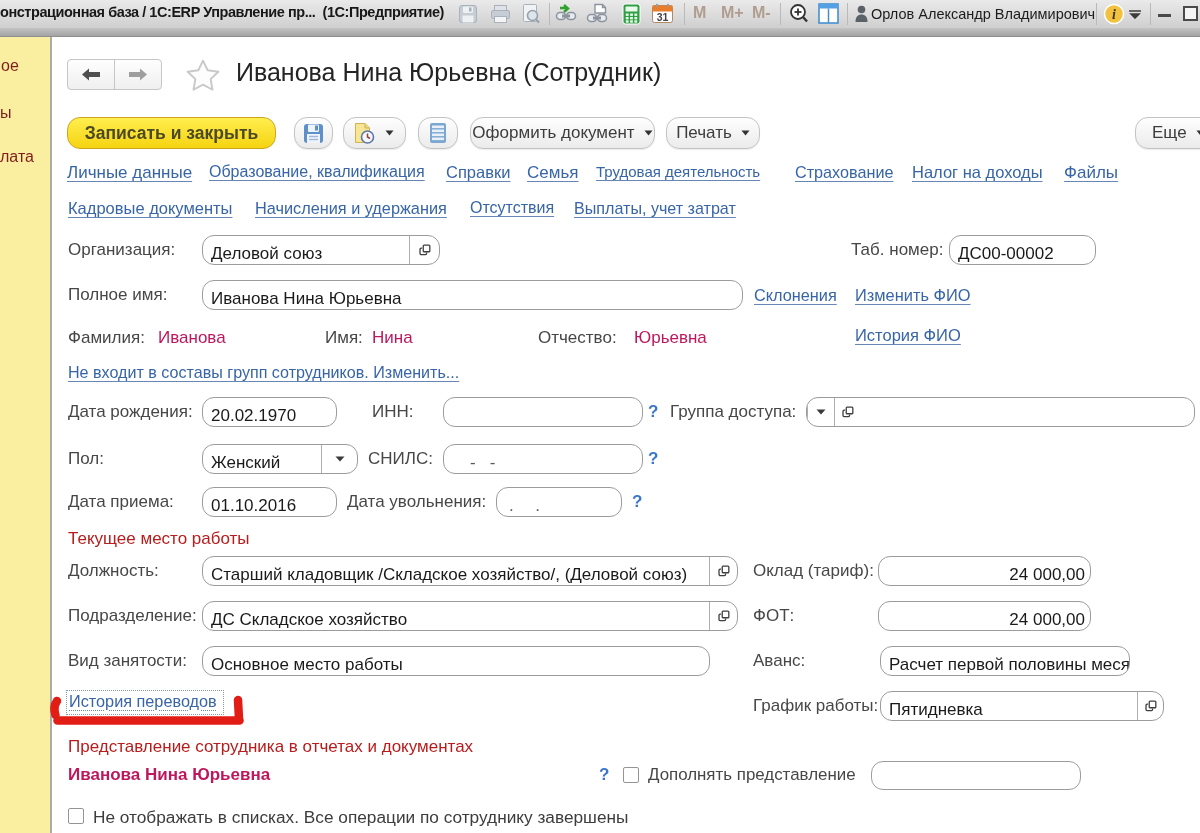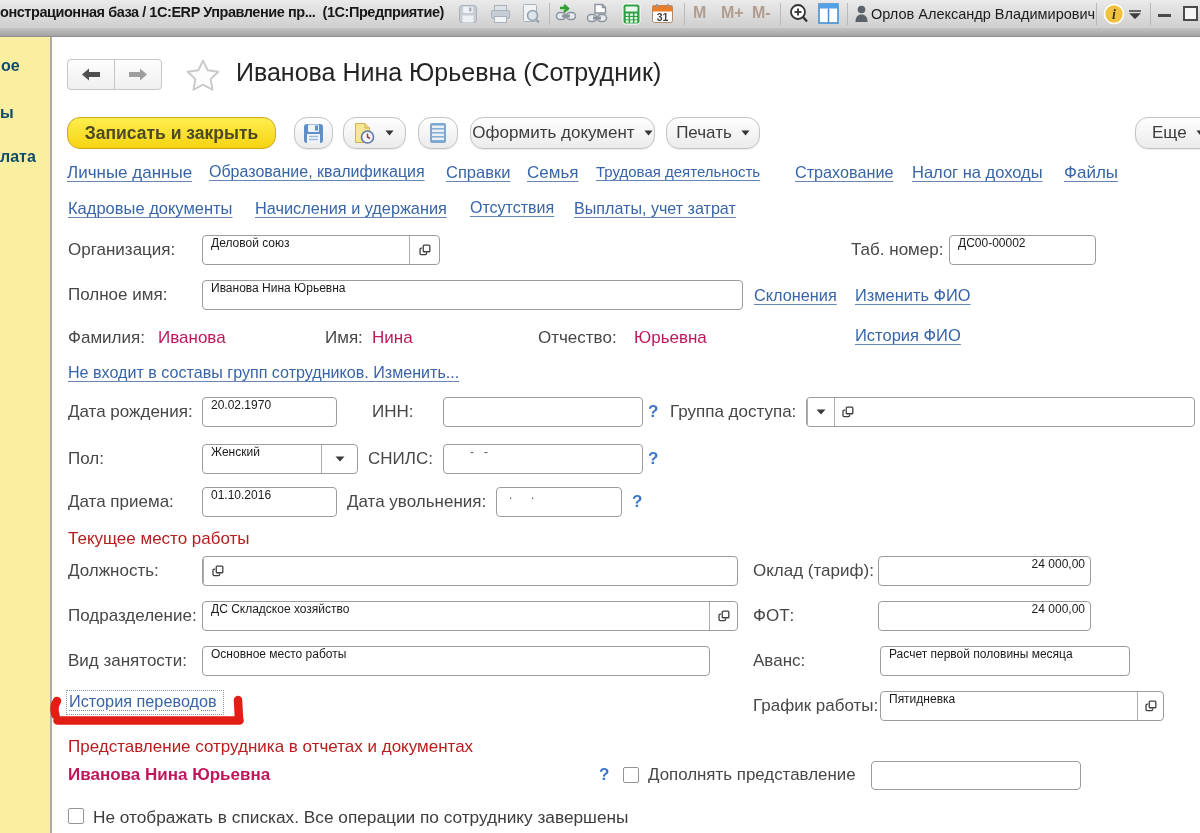--- a/index.html
+++ b/index.html
@@ -4,27 +4,27 @@
 html,body{width:1200px;height:833px;overflow:hidden;background:#fff;font-family:"Liberation Sans",sans-serif}
 body{position:relative}
 .abs{position:absolute}
 .topbar{position:absolute;left:0;top:0;width:1200px;height:28px;background:linear-gradient(#eaeaea,#cfcfcf)}
 .ttext{position:absolute;left:0;top:4px;font-size:14.5px;font-weight:bold;letter-spacing:-0.45px;color:#181818;white-space:nowrap}
 .tsep{position:absolute;top:3px;width:1px;height:22px;background:#b9b9b9}
 .mem{position:absolute;top:4px;font-size:16px;font-weight:bold;color:#b09d90;white-space:nowrap}
 .uname{position:absolute;left:871px;top:6px;font-size:14.5px;color:#1c1c1c;white-space:nowrap}
 .strip{position:absolute;left:0;top:28px;width:1200px;height:9px;background:linear-gradient(#c3c3c3,#a3a3a3);border-bottom:1px solid #8f8f8f}
 .sidebar{position:absolute;left:0;top:37px;width:52px;height:796px;background:#faefa1;border-right:2px solid #ababab}
-.sitem{position:absolute;font-size:16px;font-weight:700;color:#0c4a6e;white-space:nowrap}
+.sitem{position:absolute;font-size:16px;font-weight:400;color:#7f1d1d;white-space:nowrap}
 .lbl{position:absolute;font-size:17px;color:#474747;white-space:nowrap}
 .val{position:absolute;font-size:17px;color:#be185d;white-space:nowrap}
 .lnk{position:absolute;font-size:17px;color:#3765a8;white-space:nowrap;text-decoration:underline;text-underline-offset:3px;text-decoration-thickness:1px;text-decoration-color:#6687b6}
 .grn{position:absolute;font-size:17px;color:#b91c1c;white-space:nowrap}
 .q{position:absolute;font-size:17px;font-weight:bold;color:#3a76c9}
-.inp{position:absolute;background:#fff;border:1px solid #9c9c9c;border-radius:4px;font-size:12px;color:#1a1a1a;display:flex;align-items:flex-start;white-space:nowrap;overflow:hidden}
+.inp{position:absolute;background:#fff;border:1px solid #9c9c9c;border-radius:12px;font-size:17px;color:#1a1a1a;display:flex;align-items:flex-end;white-space:nowrap;overflow:hidden}
 .inp .tx{flex:1;padding:0 8px;overflow:hidden}
 .sect{align-self:stretch;display:flex;align-items:center;justify-content:center;border-left:1px solid #adadad}
 .btn{position:absolute;background:linear-gradient(#fefefe,#ebebeb);border:1px solid #c3c3c3;border-radius:13px;display:flex;align-items:center;justify-content:center;font-size:17px;color:#3d3d3d;box-shadow:0 1px 1px rgba(0,0,0,.08);white-space:nowrap}
 .cb{position:absolute;width:16px;height:16px;background:#fff;border:1px solid #949494;border-radius:2px}
 .gray{color:#5a5a5a}
 </style></head>
 <body>
 
 <div class="topbar">
 <div class="ttext">онстрационная база / 1С:ERP Управление пр...&nbsp;&nbsp;(1С:Предприятие)</div>
@@ -270,20 +270,21 @@
   </div>
 <div class="lbl" style="left:347px;top:492px">Дата увольнения:</div>
 <div class="inp" style="left:496px;top:487px;width:126px;height:30px">
     <span class="tx gray" style="padding-left:12px;letter-spacing:4px">.&nbsp;&nbsp;.</span>
   </div>
 <div class="q" style="left:632px;top:492px">?</div>
 
 <div class="grn" style="left:68px;top:529px">Текущее место работы</div>
 <div class="lbl" style="left:68px;top:561px">Должность:</div>
 <div class="inp" style="left:202px;top:556px;width:536px;height:30px">
+    <span class="tx">Старший кладовщик /Складское хозяйство/, (Деловой союз)</span>
     <span class="sect" style="width:28px">
       <svg width="14" height="14" viewBox="0 0 16 16">
         <rect x="6" y="2.5" width="7.5" height="7.5" rx="1" fill="none" stroke="#3f3f3f" stroke-width="1.5"></rect>
         <path d="M4.7 5.8 H3.6 C2.9 5.8 2.3 6.4 2.3 7.1 V12 C2.9 12.7 2.9 13.3 3.6 13.3 H8.5 C9.2 13.3 9.8 12.7 9.8 12 V10.9" fill="none" stroke="#3f3f3f" stroke-width="1.5"></path>
       </svg>
     </span>
   </div>
 <div class="lbl" style="left:753px;top:561px">Оклад (тариф):</div>
 <div class="inp" style="left:878px;top:556px;width:213px;height:30px">
     <span class="tx" style="text-align:right;padding-right:5px">24 000,00</span>

